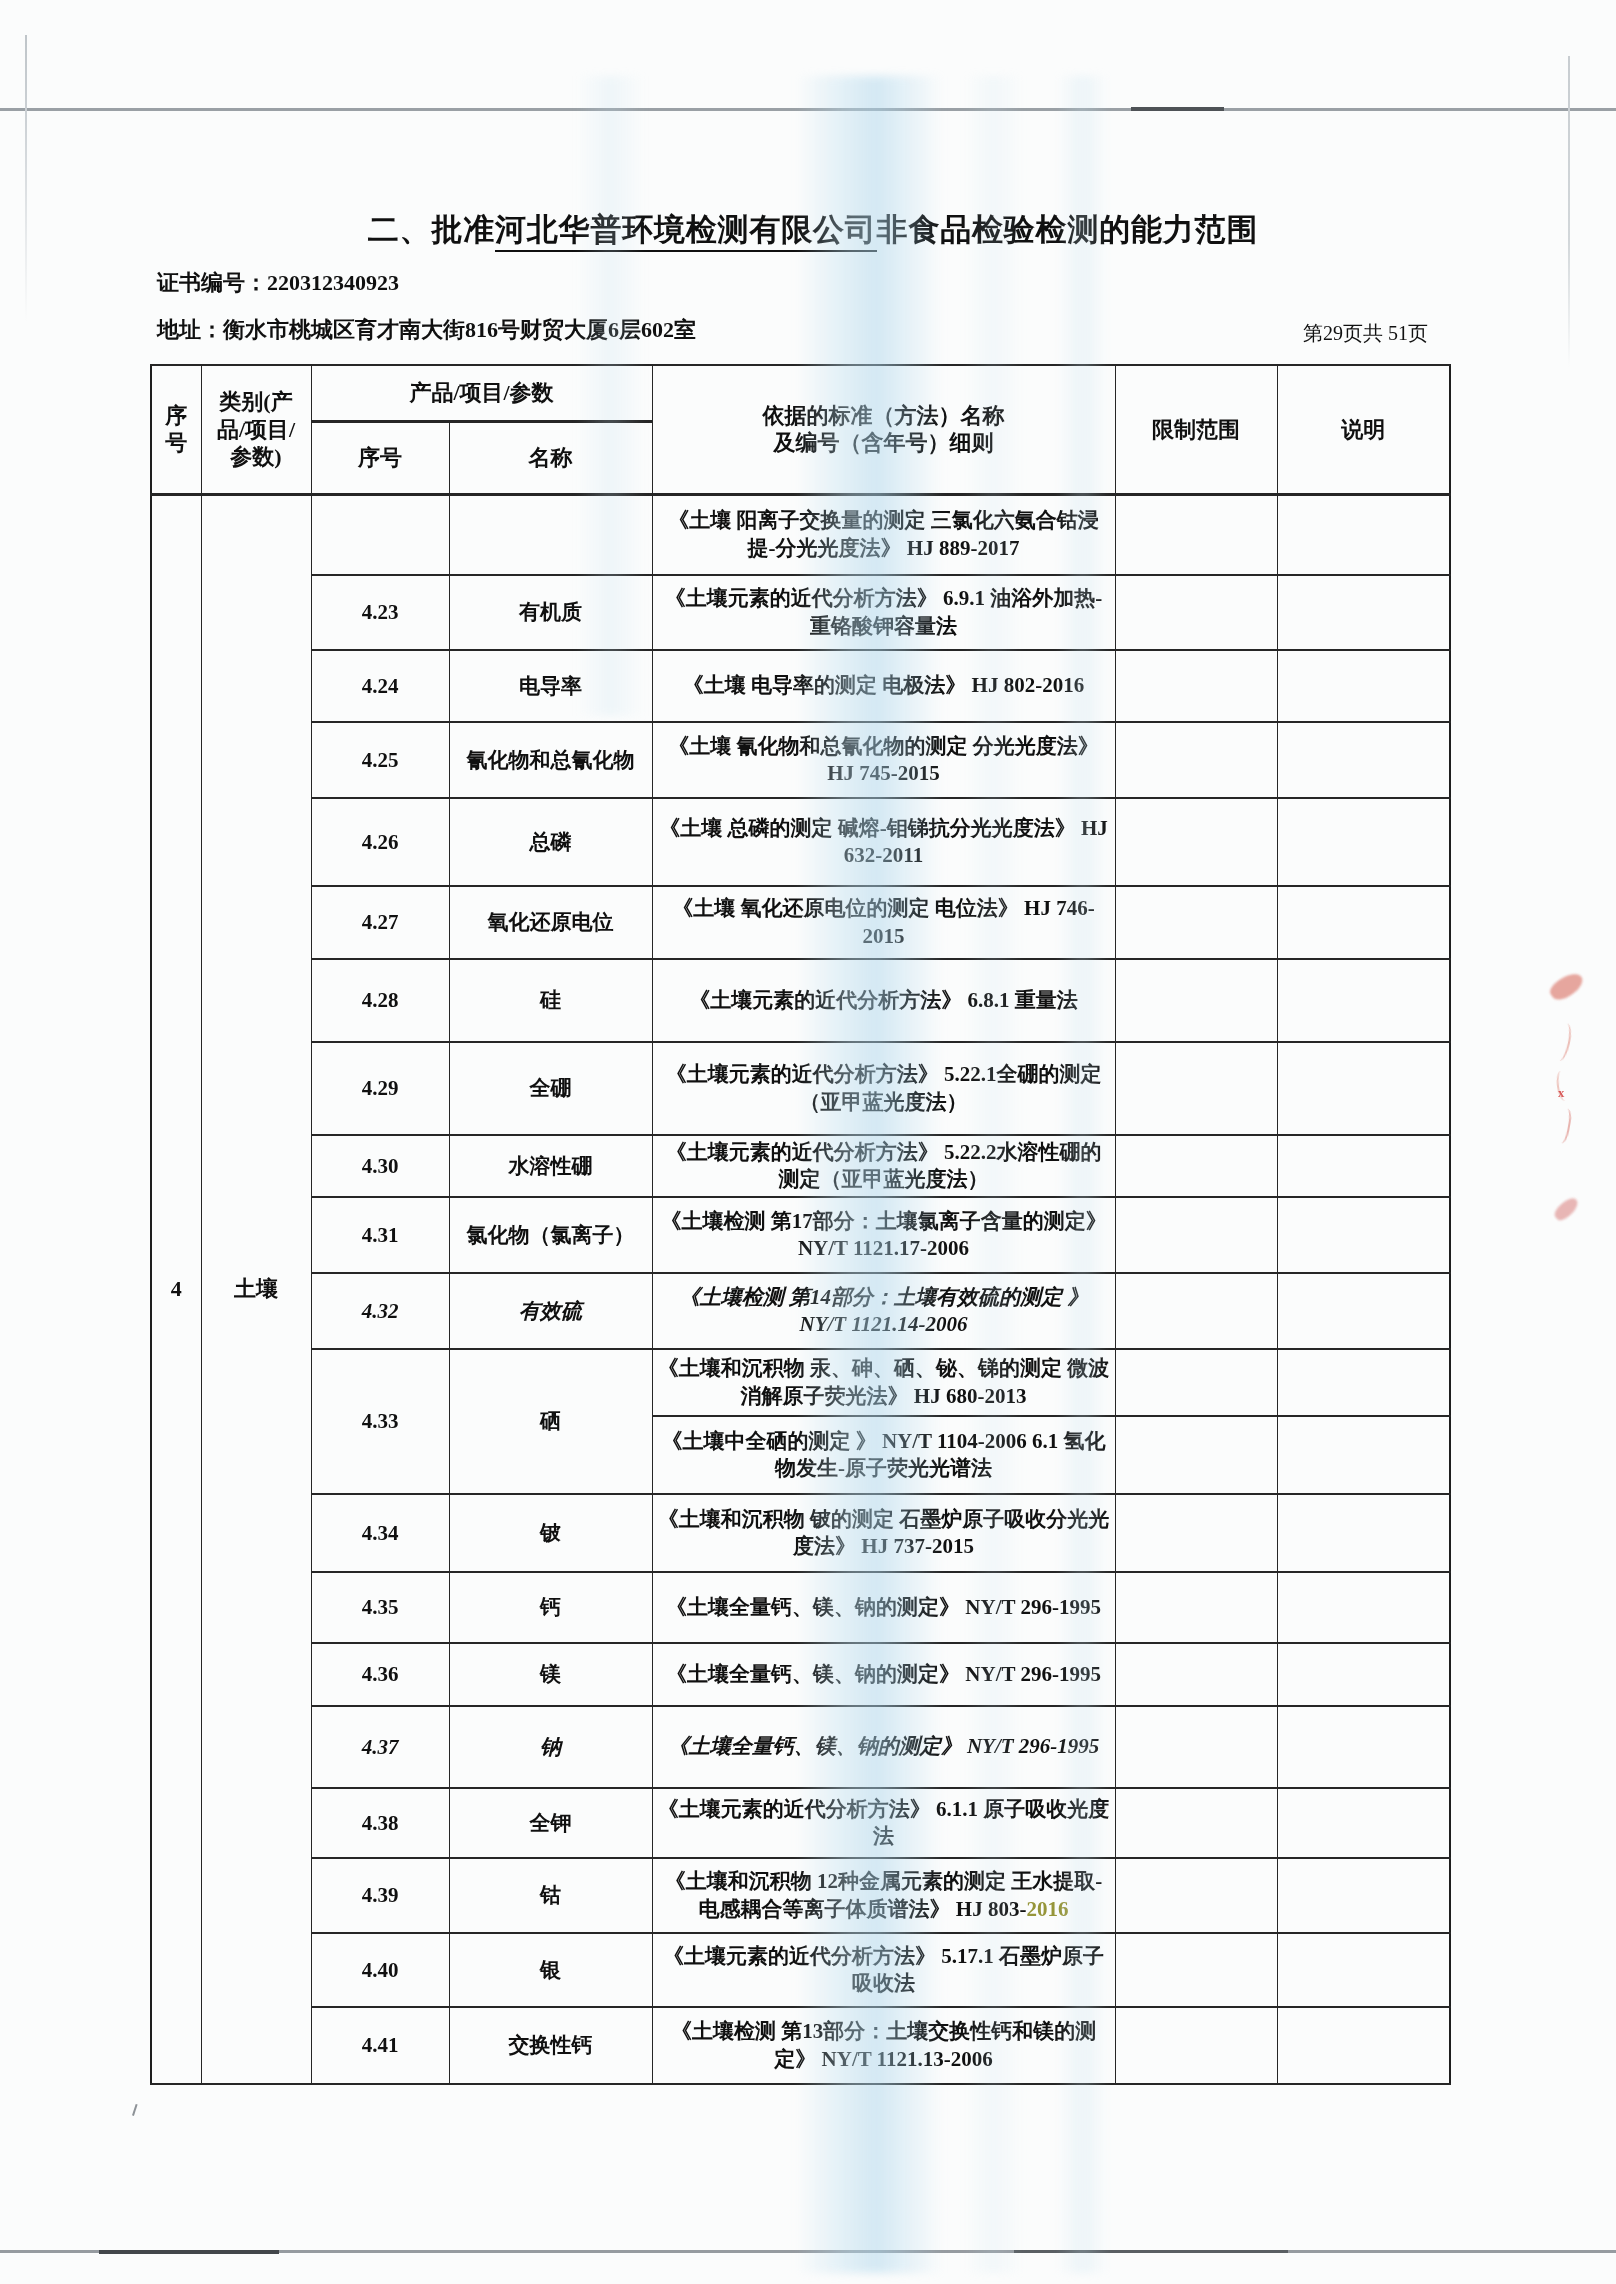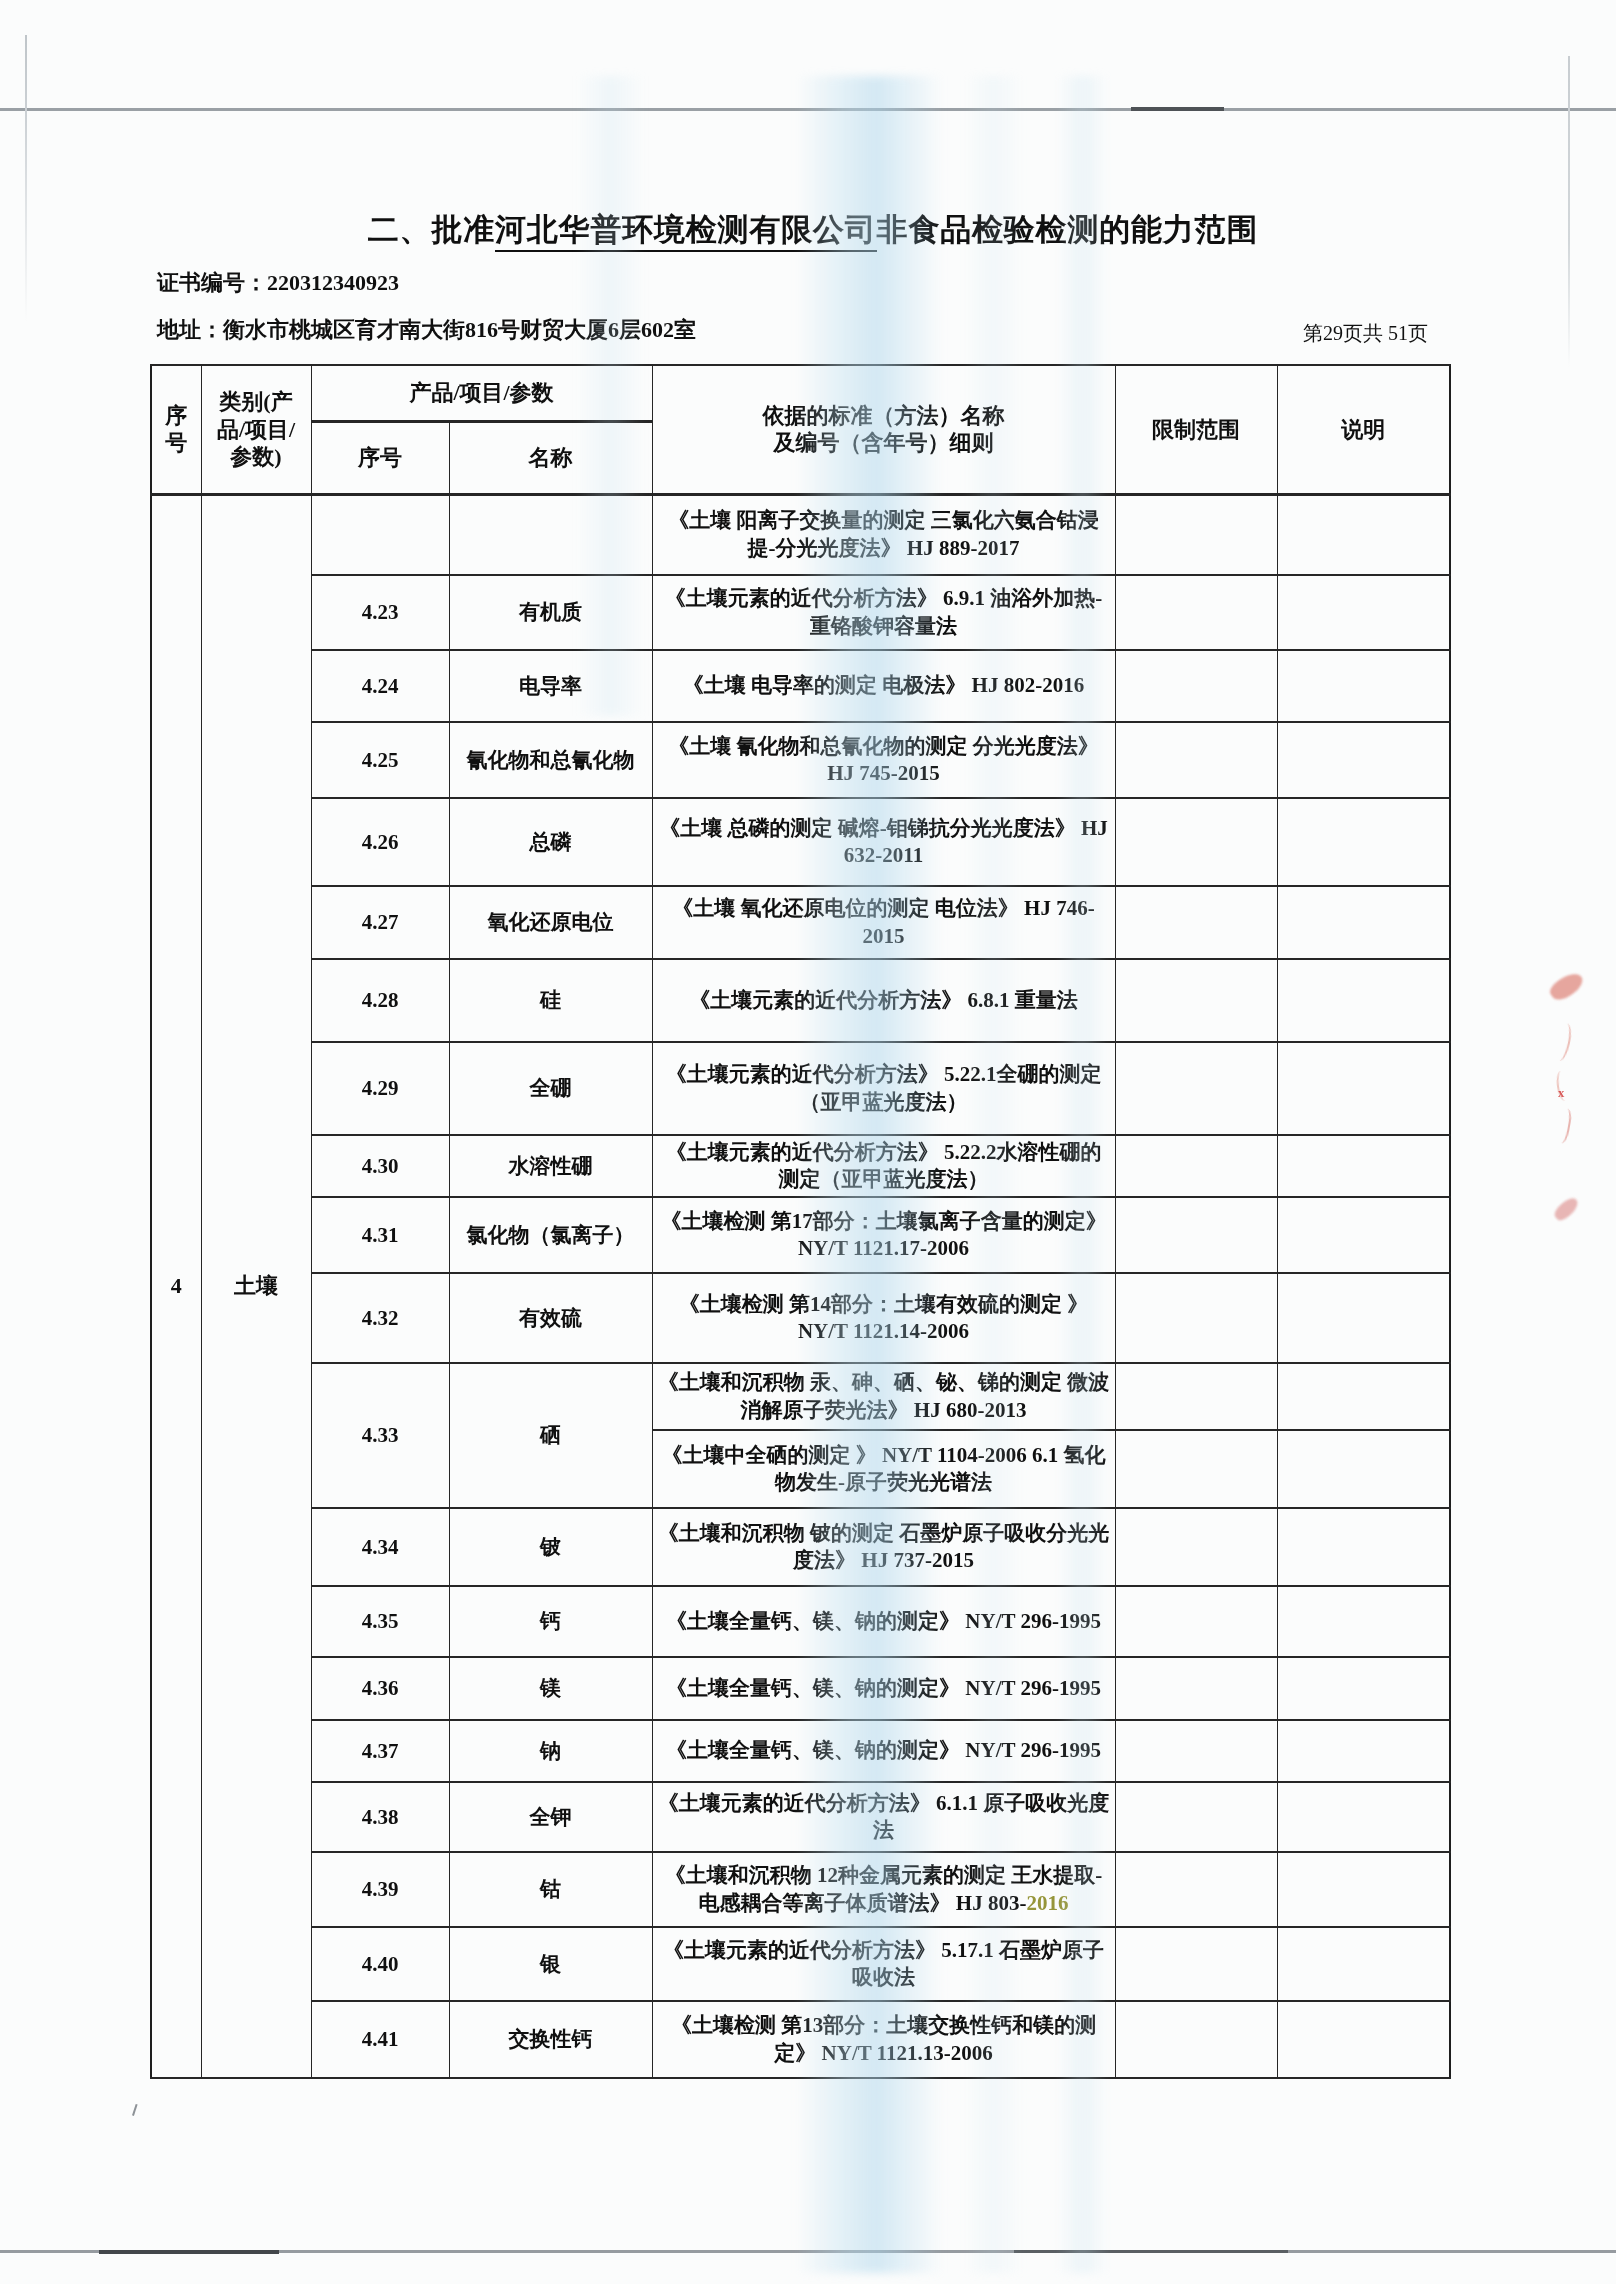--- a/index.html
+++ b/index.html
@@ -192,21 +192,21 @@
         <td></td>
         <td></td>
       </tr>
       <tr style="height: 76px;">
         <td class="cell-sn">4.31</td>
         <td class="cell-name">氯化物（氯离子）</td>
         <td class="cell-standard"><span>《土壤检测 第17部分：土壤氯离子含量的测定》 NY/T 1121.17-2006</span></td>
         <td></td>
         <td></td>
       </tr>
-      <tr style="height: 90px;">
+      <tr style="height: 76px; font-style: italic;">
         <td class="cell-sn">4.32</td>
         <td class="cell-name">有效硫</td>
         <td class="cell-standard"><span>《土壤检测 第14部分：土壤有效硫的测定 》 NY/T 1121.14-2006</span></td>
         <td></td>
         <td></td>
       </tr>
       <tr style="height: 67px;">
         <td class="cell-sn" rowspan="2">4.33</td>
         <td class="cell-name" rowspan="2">硒</td>
         <td class="cell-standard"><span>《土壤和沉积物 汞、砷、硒、铋、锑的测定 微波消解原子荧光法》 HJ 680-2013</span></td>
@@ -232,21 +232,21 @@
         <td></td>
         <td></td>
       </tr>
       <tr style="height: 63px;">
         <td class="cell-sn">4.36</td>
         <td class="cell-name">镁</td>
         <td class="cell-standard"><span>《土壤全量钙、镁、钠的测定》 NY/T 296-1995</span></td>
         <td></td>
         <td></td>
       </tr>
-      <tr style="height: 62px;">
+      <tr style="height: 82px; font-style: italic;">
         <td class="cell-sn">4.37</td>
         <td class="cell-name">钠</td>
         <td class="cell-standard"><span>《土壤全量钙、镁、钠的测定》 NY/T 296-1995</span></td>
         <td></td>
         <td></td>
       </tr>
       <tr style="height: 70px;">
         <td class="cell-sn">4.38</td>
         <td class="cell-name">全钾</td>
         <td class="cell-standard"><span>《土壤元素的近代分析方法》 6.1.1 原子吸收光度法</span></td>

